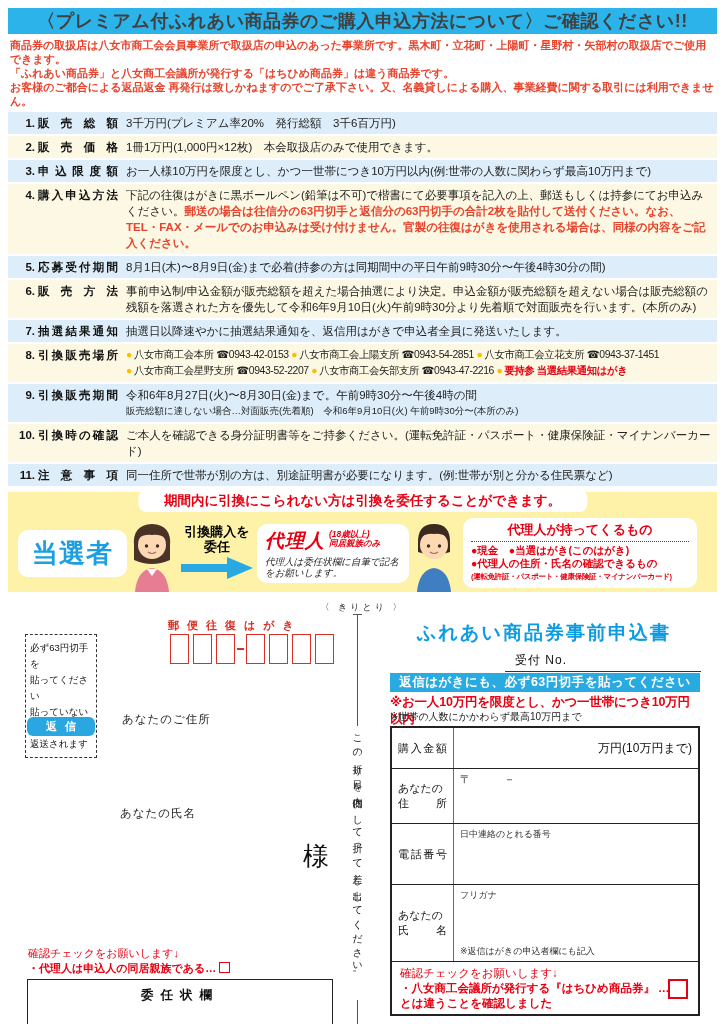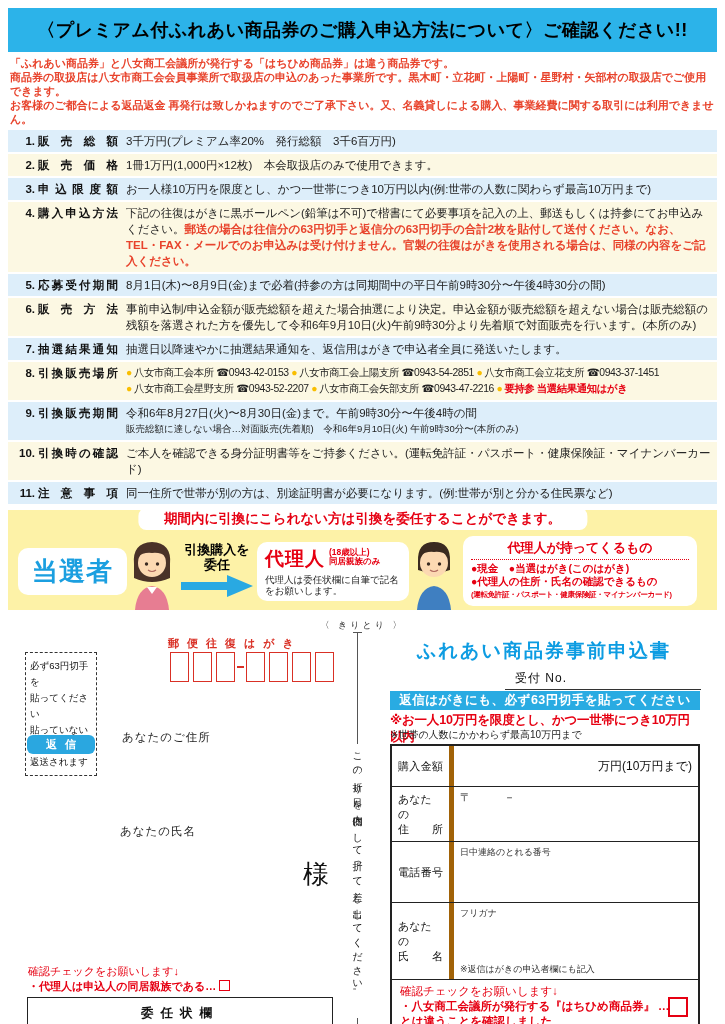--- a/index.html
+++ b/index.html
@@ -1,18 +1,18 @@
 <!DOCTYPE html>
 <html><head>
 <meta charset="utf-8">
 <style>
   * { margin:0; padding:0; box-sizing:border-box; }
   html,body { width:725px; height:1024px; background:#ffffff; overflow:hidden;
     font-family:"Liberation Sans","DejaVu Sans",sans-serif; }
-  .title-banner { margin:8px 8px 4px 8px; height:44px; background:#2cb3e9; color:#000000;
+  .title-banner { margin:8px 8px 4px 8px; height:26px; background:#2cb3e9; color:#404040;
     font-size:18px; font-weight:bold; display:flex; align-items:center; justify-content:center;
     letter-spacing:0.5px; }
   .intro { margin:0 8px 4px 10px; color:#e8432c; font-size:11px; line-height:14px; font-weight:bold; }
   .items { margin:0 8px; }
   .row { display:flex; margin-bottom:2px; padding:3px 6px; font-size:11.5px; line-height:16px; }
   .row.blue { background:#ddeefa; }
   .row.cream { background:#fcf8e3; }
   .row-label { flex:0 0 112px; display:flex; font-weight:bold; color:#111; }
   .row-label .no { flex:0 0 24px; text-align:right; padding-right:3px; }
   .row-label .lbl { flex:0 0 80px; display:inline-block; text-align:justify; text-align-last:justify; }
@@ -24,21 +24,21 @@
   .r8 { font-size:10.4px; letter-spacing:-0.4px; }
   
   .delegate { margin:6px 8px 0 8px; background:#fdf2a7; height:100px; position:relative; }
   .delegate-head { position:absolute; left:50%; transform:translateX(-50%); top:-2px; background:#ffffff;
     border-radius:8px; padding:2px 26px; color:#e60012; font-weight:bold; font-size:13.5px; white-space:nowrap; }
   .delegate-body { position:absolute; left:10px; right:6px; top:22px; bottom:0; display:flex; align-items:center; }
   .winner-box { background:#fff; border-radius:10px; padding:6px 14px; color:#1b9fe0; font-weight:bold;
     font-size:26px; letter-spacing:1px; white-space:nowrap; }
   .person { align-self:flex-end; }
   .entrust { text-align:center; font-weight:bold; font-size:13px; line-height:15px; margin:0 4px; }
-  .agent-box { background:#fff; border-radius:10px; padding:4px 8px; width:152px; }
+  .agent-box { background:#fff; border-radius:10px; padding:4px 8px; width:152px;font-style:italic; }
   .agent-line1 { display:flex; align-items:flex-start; }
   .agent-title { color:#e60012; font-weight:bold; font-size:19px; letter-spacing:1px; }
   .agent-qual { color:#e60012; font-weight:bold; font-size:8.5px; line-height:9.5px; margin-left:4px; margin-top:2px; }
   .agent-note { font-size:9.5px; line-height:11.5px; margin-top:2px; color:#222; }
   .bring-box { background:#fff; border-radius:10px; padding:3px 8px 5px 8px; width:234px; margin-left:4px; }
   .bring-title { color:#e60012; font-weight:bold; font-size:13px; text-align:center;
     border-bottom:1.5px dotted #e60012; padding-bottom:2px; margin-bottom:2px; }
   .bring-items { color:#e60012; font-weight:bold; font-size:10.5px; line-height:13px; }
   .bring-items .tiny { font-size:7.5px; letter-spacing:-0.3px; }
   
@@ -79,43 +79,43 @@
     color:#111; padding:0 0 2px 10px; letter-spacing:1px; }
   .form-banner { left:390px; top:59px; width:310px; height:19px; background:#29abe2; color:#fff;
     font-weight:bold; font-size:12.5px; display:flex; align-items:center; justify-content:center;
     letter-spacing:0.5px; }
   .form-limit { left:390px; top:80px; width:312px; color:#e60012; font-weight:bold; font-size:12.5px;
     letter-spacing:-0.2px; }
   .form-limit-sub { left:390px; top:96px; font-size:10px; color:#222; }
   .form-table { left:390px; top:112px; width:310px; border:2px solid #222; }
   .ft-row { display:flex; border-bottom:1px solid #222; }
   .ft-row:last-child { border-bottom:none; }
-  .ft-label { flex:0 0 62px; border-right:5px solid #a16207; display:flex; flex-direction:column;
+  .ft-label { flex:0 0 62px; border-right:1px solid #a16207; display:flex; flex-direction:column;
     justify-content:center; padding:2px 6px; font-size:11px; color:#111; line-height:15px; }
   .ft-label .just { display:inline-block; width:100%; text-align:justify; text-align-last:justify; }
   .ft-content { flex:1; position:relative; padding:3px 6px; font-size:11px; color:#111; }
   .h40 { height:40px; } .h54 { height:54px; } .h60 { height:60px; } .h76 { height:76px; }
   .h52 { height:52px; }
   .val-right { position:absolute; right:6px; top:50%; transform:translateY(-50%); font-size:12px; }
   .mini { font-size:9px; color:#333; }
   .ft-note-bottom { position:absolute; left:6px; bottom:3px; font-size:9px; color:#333; }
   .ft-check { padding:4px 8px; color:#e60012; font-size:11.5px; line-height:15px; position:relative; }
   .ft-check .b { font-weight:bold; }
   .chkbox-b { position:absolute; right:10px; top:17px; width:20px; height:20px; border:2px solid #e60012; background:#fff; }
 </style>
 </head>
 <body>
 
 <div>
 
   <div class="title-banner">〈プレミアム付ふれあい商品券のご購入申込方法について〉ご確認ください!!</div>
 
   <div class="intro">
+    <div>商品券の取扱店は八女市商工会会員事業所で取扱店の申込のあった事業所です。黒木町・立花町・上陽町・星野村・矢部村の取扱店でご使用できます。</div>
     <div>「ふれあい商品券」と八女商工会議所が発行する「はちひめ商品券」は違う商品券です。</div>
-    <div>商品券の取扱店は八女市商工会会員事業所で取扱店の申込のあった事業所です。黒木町・立花町・上陽町・星野村・矢部村の取扱店でご使用できます。</div>
     <div>お客様のご都合による返品返金 再発行は致しかねますのでご了承下さい。又、名義貸しによる購入、事業経費に関する取引には利用できません。</div>
   </div>
 
   <div class="items">
     <div class="row blue">
       <div class="row-label">
           <span class="no">1.</span>
           <span class="lbl">販売総額</span>
         </div>
       <div class="row-text">3千万円(プレミアム率20%　発行総額　3千6百万円)</div>

